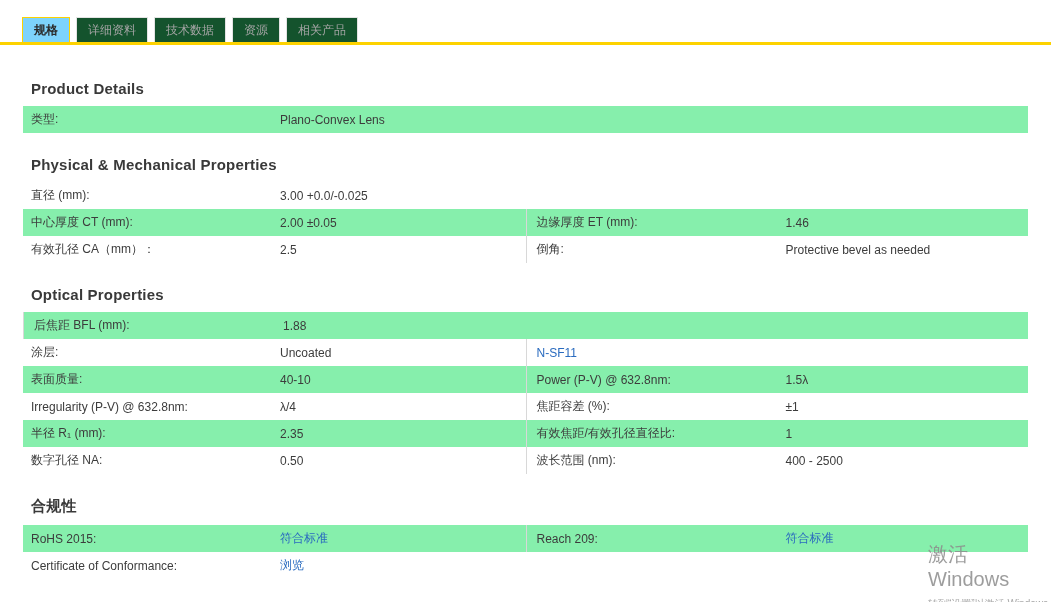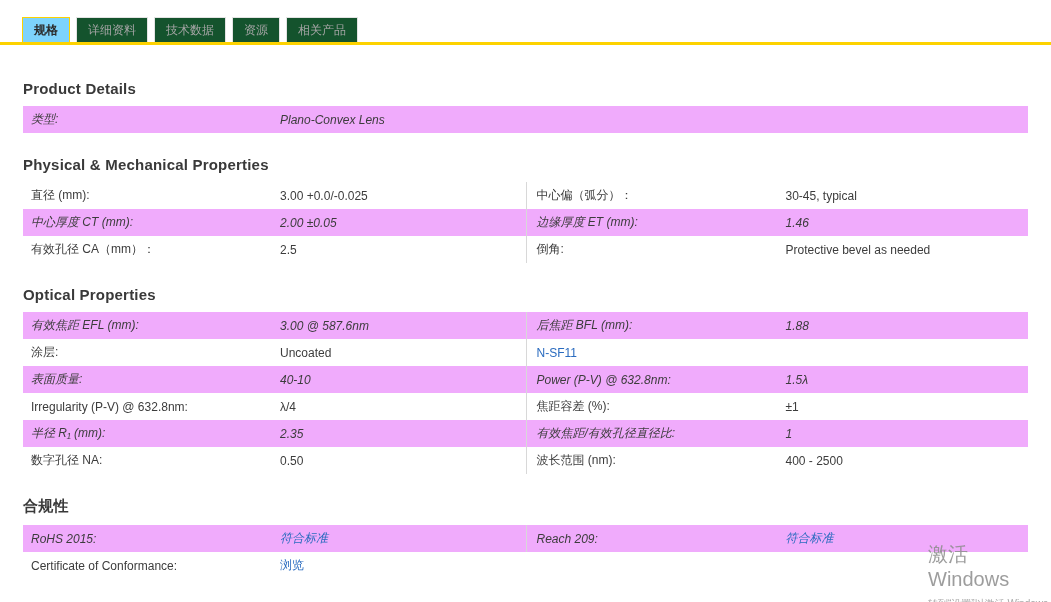--- a/index.html
+++ b/index.html
@@ -14,26 +14,26 @@
     height:25px;line-height:25px;padding:0 11px;font-size:12px;box-sizing:border-box;
     background:#14532d;border:1px solid #e3e3e3;border-bottom:none;
     color:#a5a5a5;cursor:pointer;white-space:nowrap;
   }
   .tab.active{background:#7dd3fc;border-color:#fdd200;color:#2b2b2b;font-weight:bold;}
   .tab-underline{height:3px;background:#fdd200;width:100%;}
   
   .content{margin:0 23px;}
   .section-title{
     font-size:15px;font-weight:bold;color:#393939;
-    margin:23px 0 9px 0;letter-spacing:.2px;
+    margin:23px 0 9px 8px;letter-spacing:.2px;
   }
   .section-title.first{margin-top:35px;}
   .spec-table{width:100%;}
   .row{display:flex;height:27px;font-size:12px;}
-  .row.gray{background:#f0abfc;font-style:italic;}
+  .row.gray{background:#86efac;}
   .cell{display:flex;align-items:center;width:50%;padding-left:8px;box-sizing:border-box;overflow:hidden;}
   .cell.full{width:100%;}
   .cell.right{border-left:1px solid #d8d8d8;padding-left:10px;}
   .cell.empty{border-left:1px solid transparent;}
   .label{flex:0 0 249px;white-space:nowrap;}
   .value{white-space:nowrap;}
   .link{color:#2a6bbf;text-decoration:none;cursor:pointer;}
   .dotted{border-bottom:1px dotted #6b6b6b;padding-bottom:1px;}
   .info-icon{
     display:inline-block;width:12px;height:12px;margin-left:4px;
@@ -70,24 +70,20 @@
     </div>
   </div>
 
   <div class="section-title">Physical &amp; Mechanical Properties</div>
   <div class="spec-table">
     <div class="row">
       <div class="cell left">
         <span class="label">直径 (mm):</span>
         <span class="value">3.00 +0.0/-0.025</span>
       </div>
-      <div class="cell right">
-        <span class="label">中心偏（弧分）：</span>
-        <span class="value">30-45, typical</span>
-      </div>
     </div>
     <div class="row gray">
       <div class="cell left">
         <span class="label">中心厚度 CT (mm):</span>
         <span class="value">2.00 ±0.05</span>
       </div>
       <div class="cell right">
         <span class="label">边缘厚度 ET (mm):</span>
         <span class="value">1.46</span>
       </div>
@@ -100,24 +96,20 @@
       <div class="cell right">
         <span class="label">倒角:</span>
         <span class="value">Protective bevel as needed</span>
       </div>
     </div>
   </div>
 
   <div class="section-title">Optical Properties</div>
   <div class="spec-table">
     <div class="row gray">
-      <div class="cell left">
-        <span class="label">有效焦距 EFL (mm):</span>
-        <span class="value">3.00 @ 587.6nm</span>
-      </div>
       <div class="cell right">
         <span class="label">后焦距 BFL (mm):</span>
         <span class="value">1.88</span>
       </div>
     </div>
     <div class="row">
       <div class="cell left">
         <span class="label">涂层:</span>
         <span class="value">Uncoated</span>
       </div>

